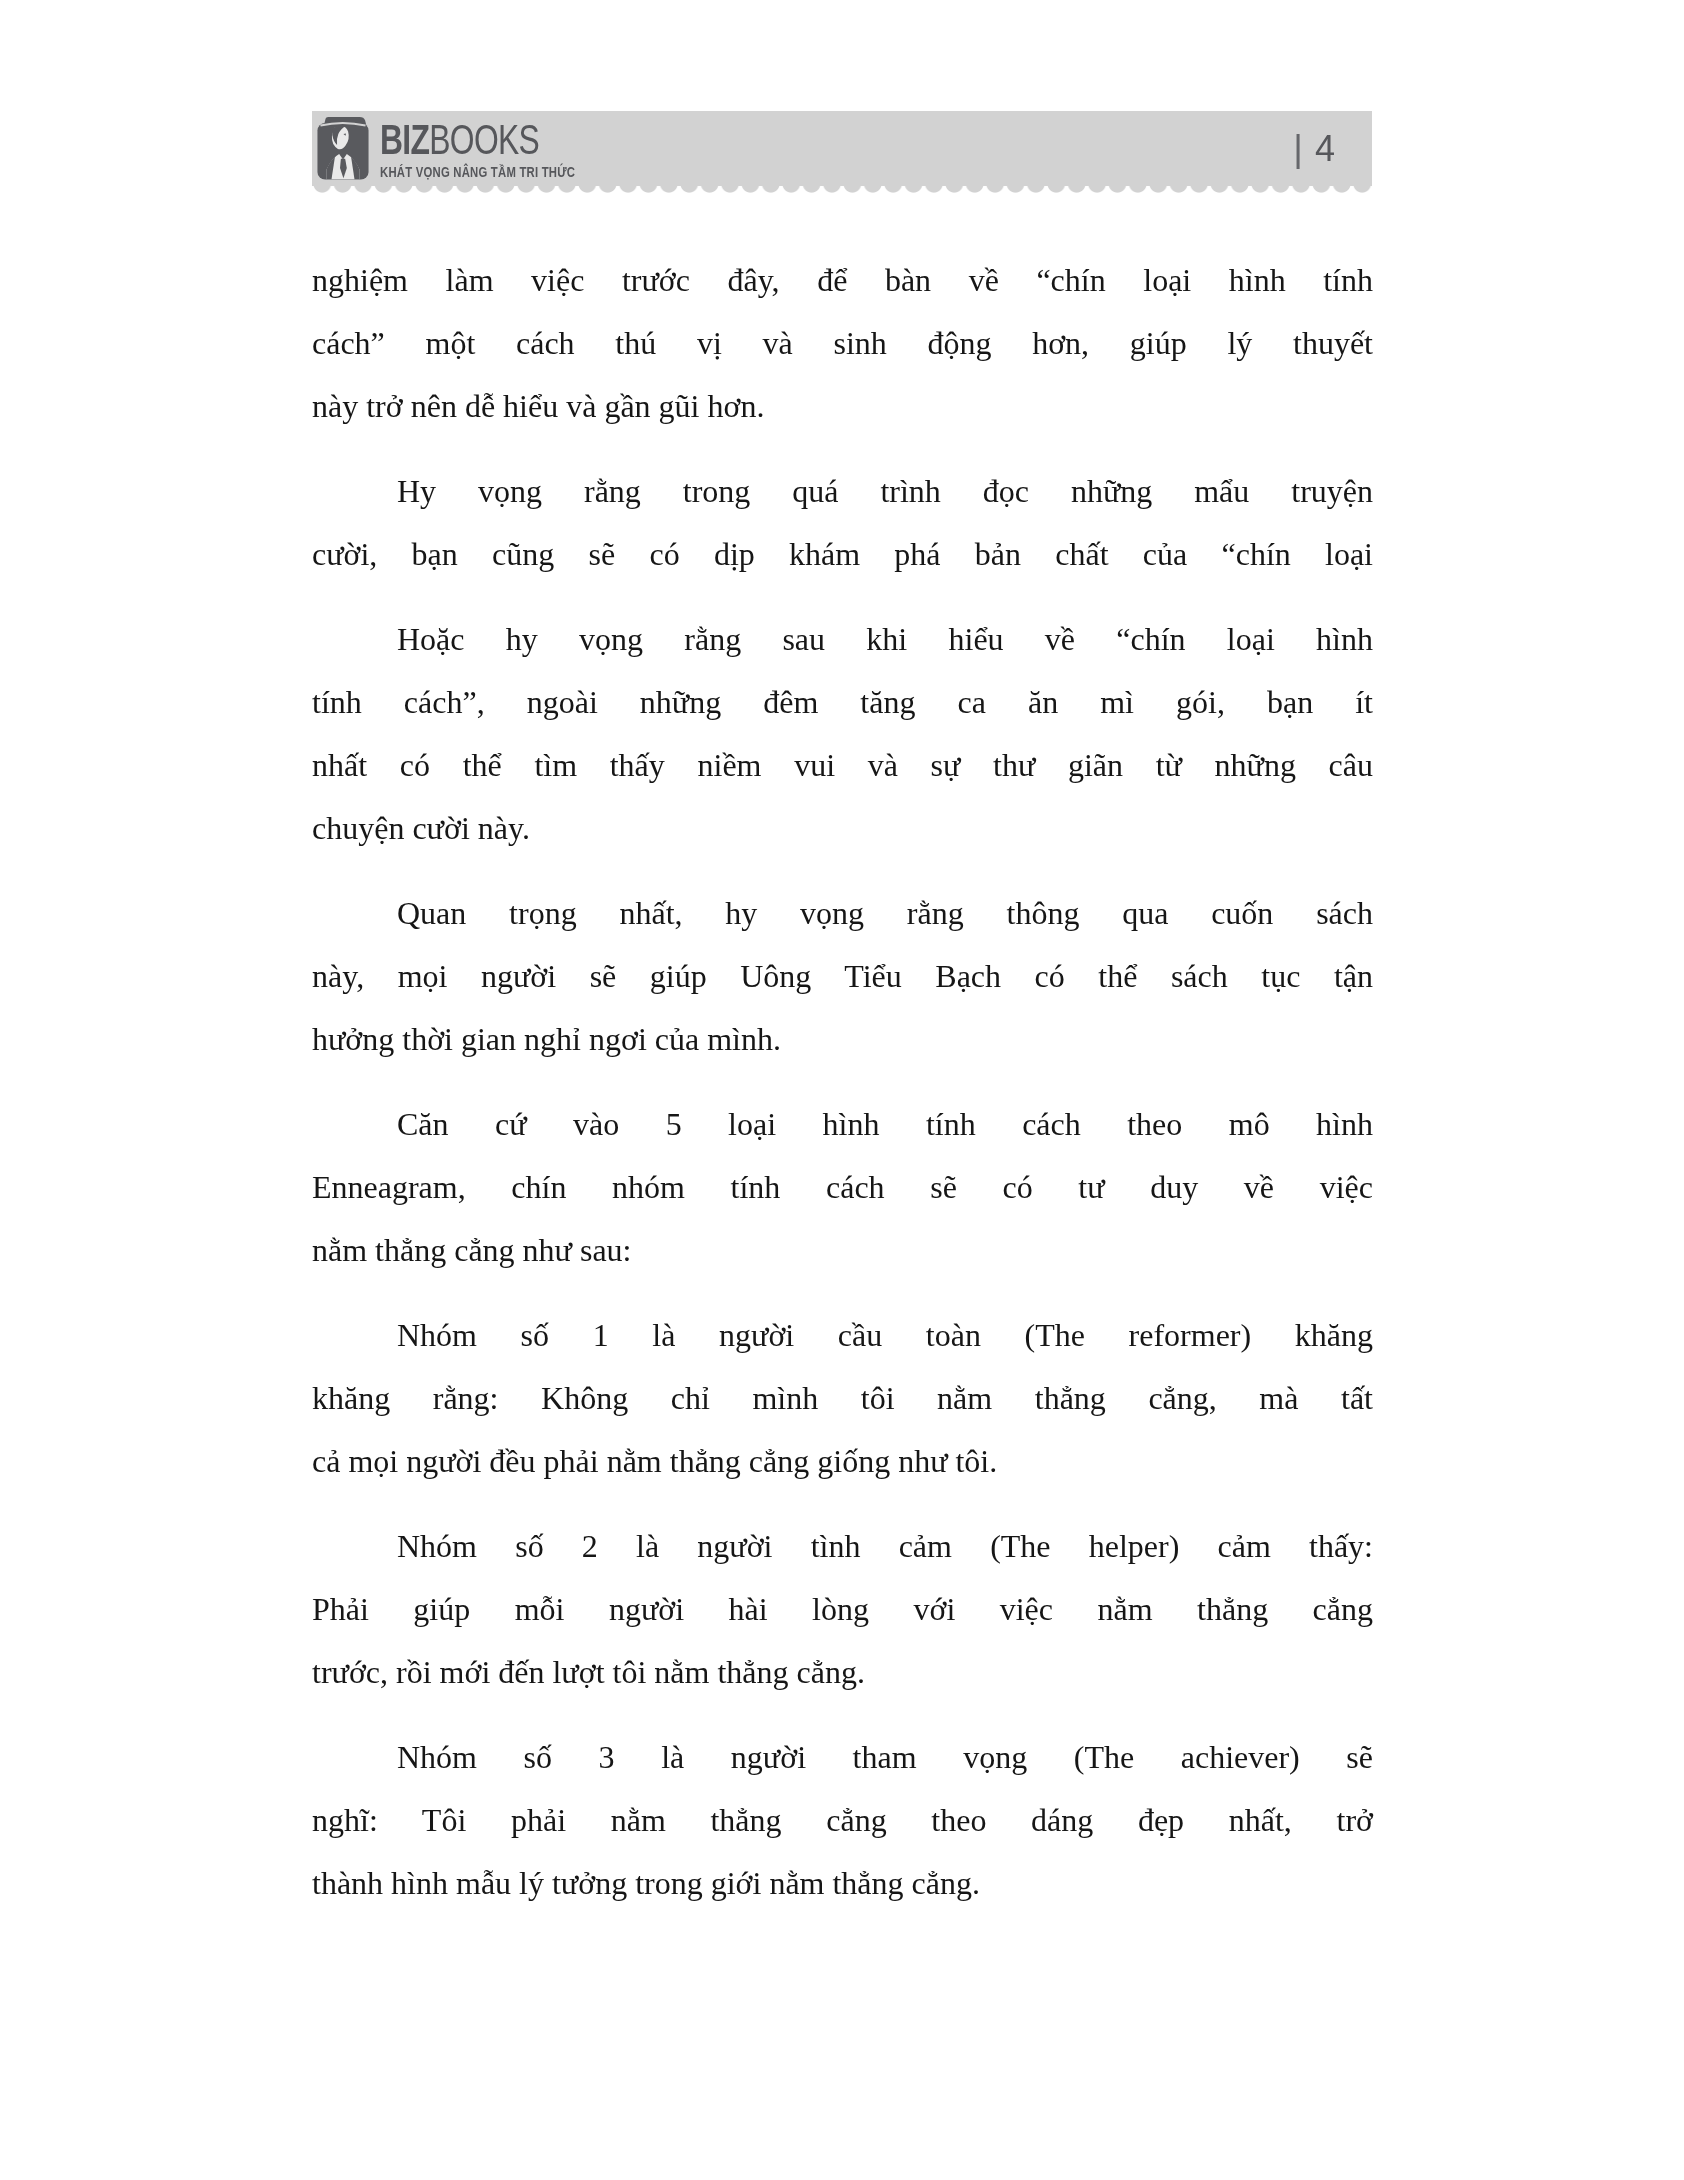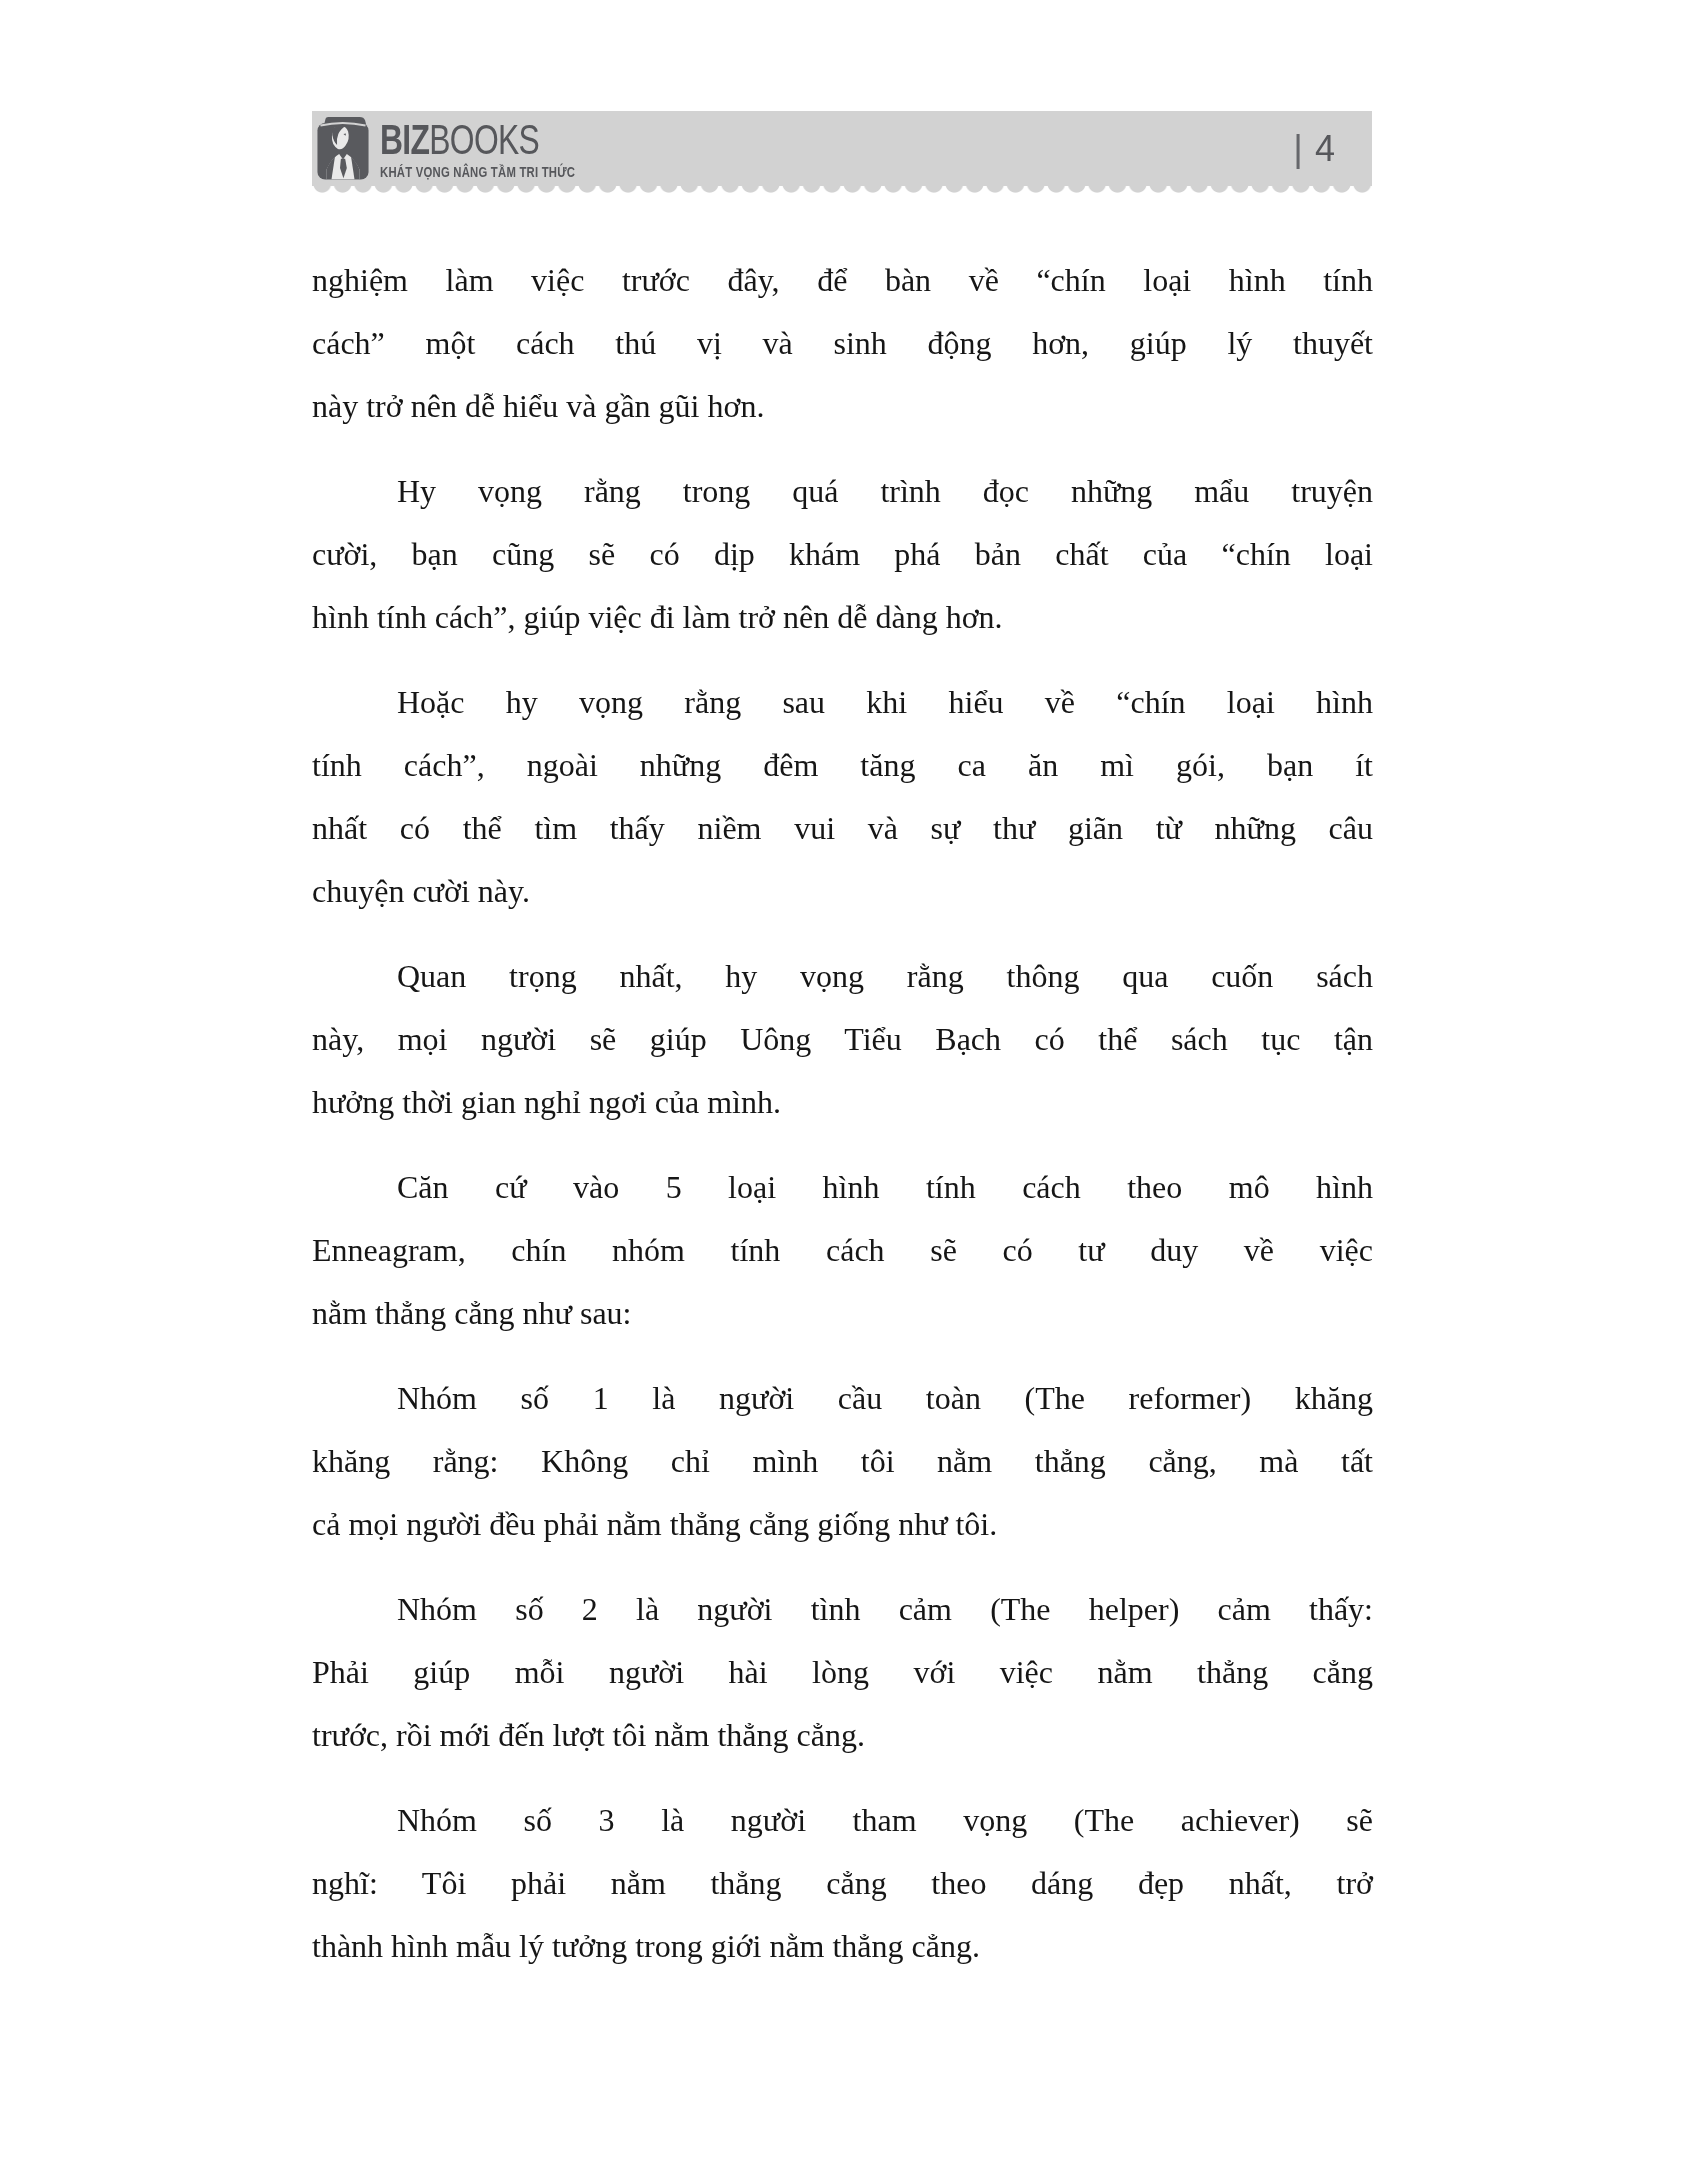--- a/index.html
+++ b/index.html
@@ -115,21 +115,20 @@
 
     <div class="paragraph">
       <div class="line">nghiệm làm việc trước đây, để bàn về “chín loại hình tính</div>
       <div class="line">cách” một cách thú vị và sinh động hơn, giúp lý thuyết</div>
       <div class="line last">này trở nên dễ hiểu và gần gũi hơn.</div>
     </div>
 
     <div class="paragraph">
       <div class="line indent">Hy vọng rằng trong quá trình đọc những mẩu truyện</div>
       <div class="line">cười, bạn cũng sẽ có dịp khám phá bản chất của “chín loại</div>
-      <div class="line last">hình tính cách”, giúp việc đi làm trở nên dễ dàng hơn.</div>
     </div>
 
     <div class="paragraph">
       <div class="line indent">Hoặc hy vọng rằng sau khi hiểu về “chín loại hình</div>
       <div class="line">tính cách”, ngoài những đêm tăng ca ăn mì gói, bạn ít</div>
       <div class="line">nhất có thể tìm thấy niềm vui và sự thư giãn từ những câu</div>
       <div class="line last">chuyện cười này.</div>
     </div>
 
     <div class="paragraph">

